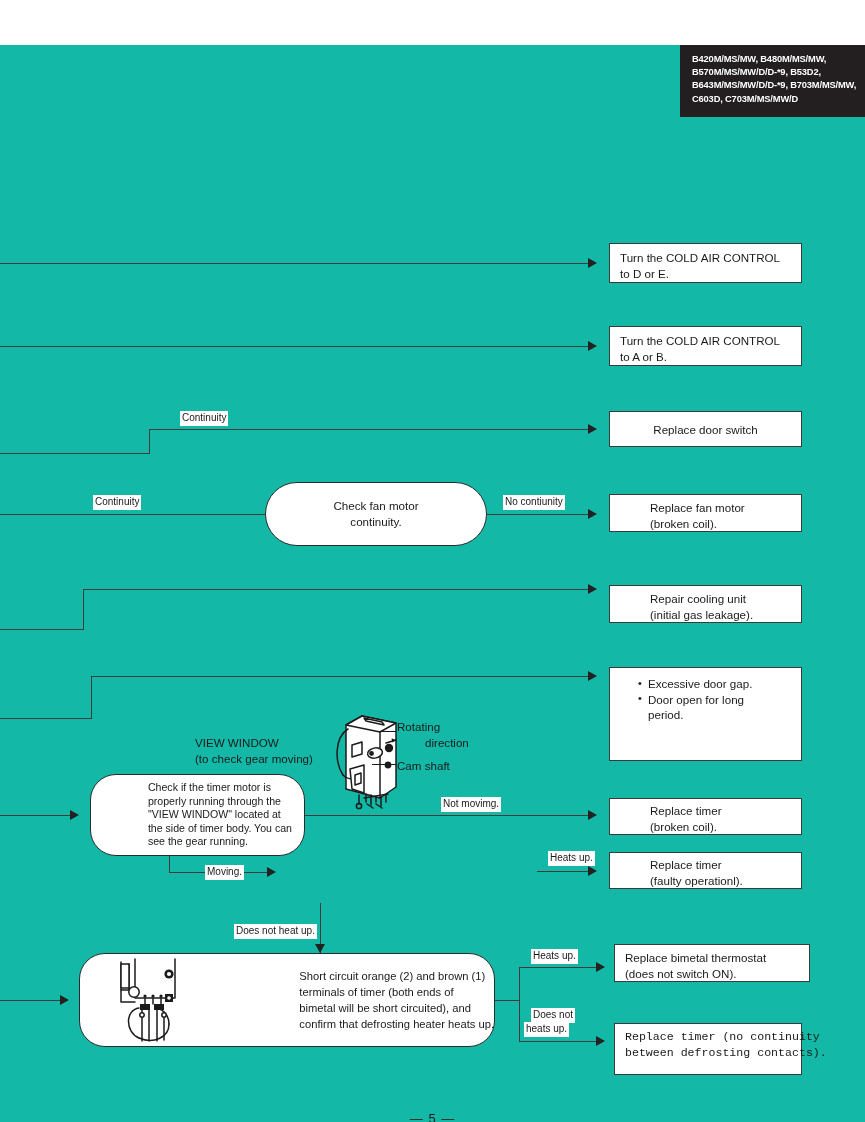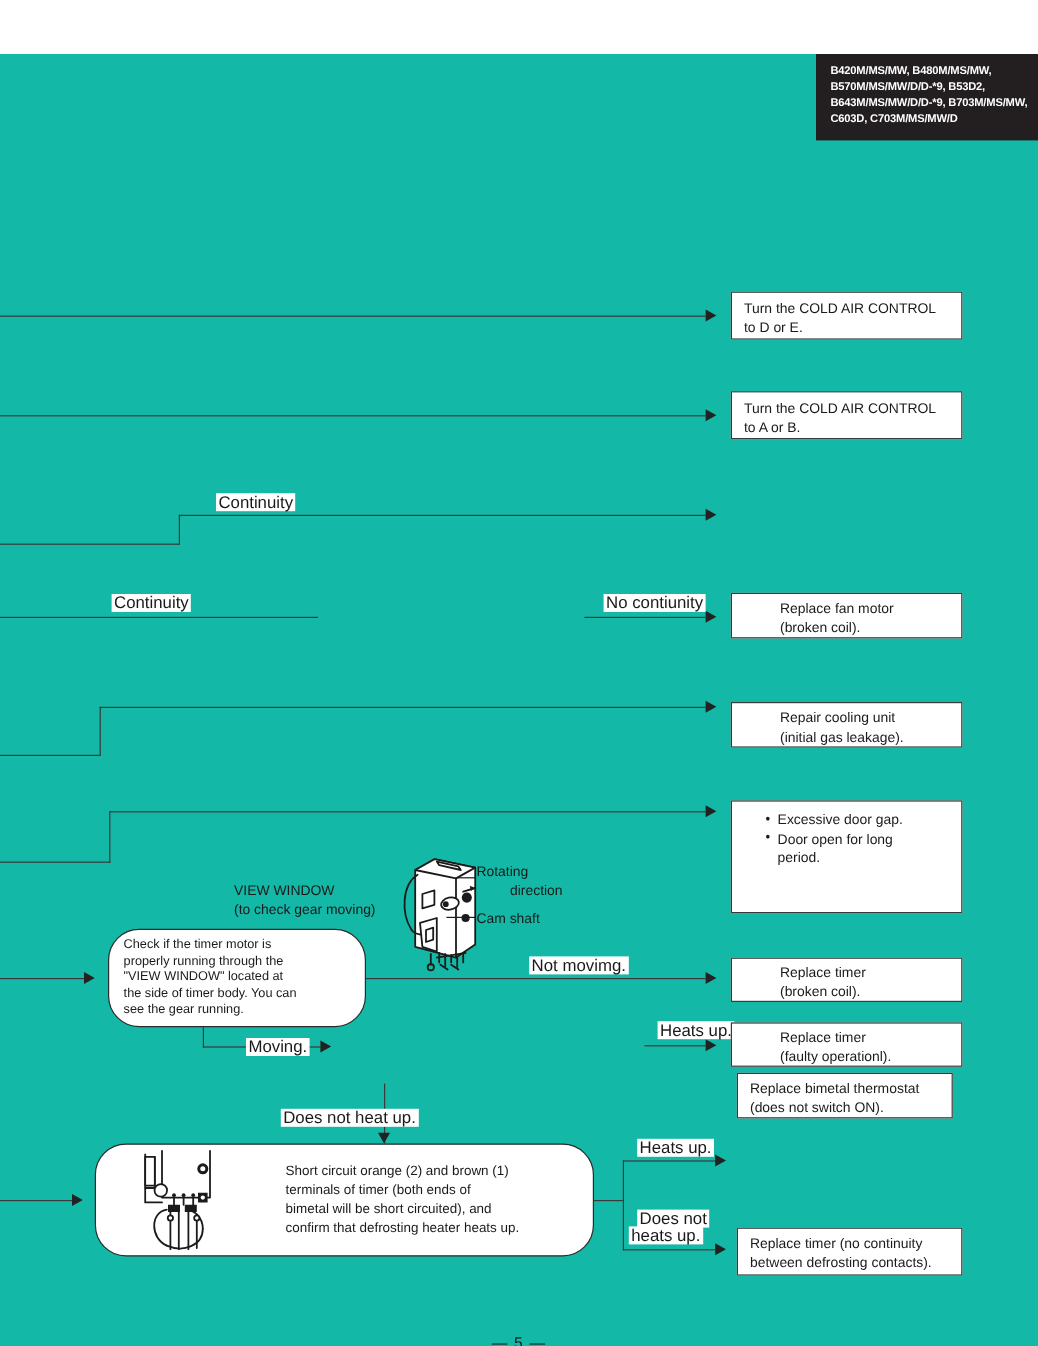--- a/index.html
+++ b/index.html
@@ -85,21 +85,21 @@
     line-height: 16.4px;
     color: #1a1a1a;
     display: flex;
     align-items: center;
     justify-content: center;
     text-align: center;
   }
   .oval.stadium { border-radius: 999px; }
   .oval.soft { border-radius: 26px; }
   .oval.left-text {
-    justify-content: flex-start;
+    justify-content: flex-end;
     text-align: left;
   }
   .oval .inner { padding: 0 14px; }
 
   
   .hline, .vline {
     position: absolute;
     background: #3a3a3a;
   }
   .hline { height: 1px; }
@@ -116,21 +116,21 @@
   .arrow.down {
     border-left: 5px solid transparent;
     border-right: 5px solid transparent;
     border-top: 9px solid #222222;
     border-bottom: 0;
   }
 
   
   .elabel {
     position: absolute;
-    font-size: 14px;
+    font-size: 10px;
     line-height: 14.6px;
     color: #1a1a1a;
     white-space: nowrap;
     background: #ffffff;
     padding: 0 2px;
   }
 
   
   .anno {
     position: absolute;
@@ -179,23 +179,32 @@
   <div class="rbox" style="left:609px; top:281px; width:193px; height:40px;">
     <div class="ln">Turn the COLD AIR CONTROL</div>
     <div class="ln">to A or B.</div>
   </div>
 
   <div class="hline" style="left:0px; top:408px; width:150px;"></div>
   <div class="vline" style="left:149px; top:384px; height:25px;"></div>
   <div class="hline" style="left:149px; top:384px; width:439px;"></div>
   <div class="arrow" style="left:588px; top:379px;"></div>
   <div class="elabel" style="left:180px; top:366px;">Continuity</div>
+  <div class="rbox center" style="left:609px; top:366px; width:193px; height:36px; padding-top:10px;">
+    <div class="ln">Replace door switch</div>
+  </div>
 
   <div class="hline" style="left:0px; top:469px; width:265px;"></div>
   <div class="elabel" style="left:93px; top:450px;">Continuity</div>
+  <div class="oval stadium" style="left:265px; top:437px; width:222px; height:64px;">
+    <div class="inner">
+      <div>Check fan motor</div>
+      <div>continuity.</div>
+    </div>
+  </div>
   <div class="hline" style="left:487px; top:469px; width:101px;"></div>
   <div class="arrow" style="left:588px; top:464px;"></div>
   <div class="elabel" style="left:503px; top:450px;">No contiunity</div>
   <div class="rbox" style="left:609px; top:449px; width:193px; height:38px; padding-left:40px; padding-top:5px;">
     <div class="ln">Replace fan motor</div>
     <div class="ln">(broken coil).</div>
   </div>
 
   <div class="hline" style="left:0px; top:584px; width:84px;"></div>
   <div class="vline" style="left:83px; top:544px; height:41px;"></div>
@@ -351,29 +360,29 @@
       <circle cx="51" cy="57" r="2.2" fill="#ffffff"></circle>
     </g>
   </svg>
 
   <div class="hline" style="left:495px; top:955px; width:24px;"></div>
   <div class="vline" style="left:519px; top:922px; height:75px;"></div>
 
   <div class="hline" style="left:519px; top:922px; width:79px;"></div>
   <div class="arrow" style="left:596px; top:917px;"></div>
   <div class="elabel" style="left:531px; top:904px;">Heats up.</div>
-  <div class="rbox" style="left:614px; top:849px; width:180px; height:38px; padding-top:5px;">
+  <div class="rbox" style="left:614px; top:899px; width:196px; height:38px; padding-top:5px;">
     <div class="ln">Replace bimetal thermostat</div>
     <div class="ln">(does not switch ON).</div>
   </div>
 
   <div class="hline" style="left:519px; top:996px; width:79px;"></div>
   <div class="arrow" style="left:596px; top:991px;"></div>
   <div class="elabel" style="left:531px; top:963px;">Does not</div>
   <div class="elabel" style="left:524px; top:977px;">heats up.</div>
-  <div class="rbox" style="left:614px; top:978px; width:188px; height:40px; padding-top:5px;">
+  <div class="rbox" style="left:614px; top:978px; width:188px; height:52px; padding-top:5px;font-family:Liberation Mono, monospace;">
     <div class="ln">Replace timer (no continuity</div>
     <div class="ln">between defrosting contacts).</div>
   </div>
 
   <div class="page-num">— 5 —</div>
 
 </div>
 
 </body></html>

